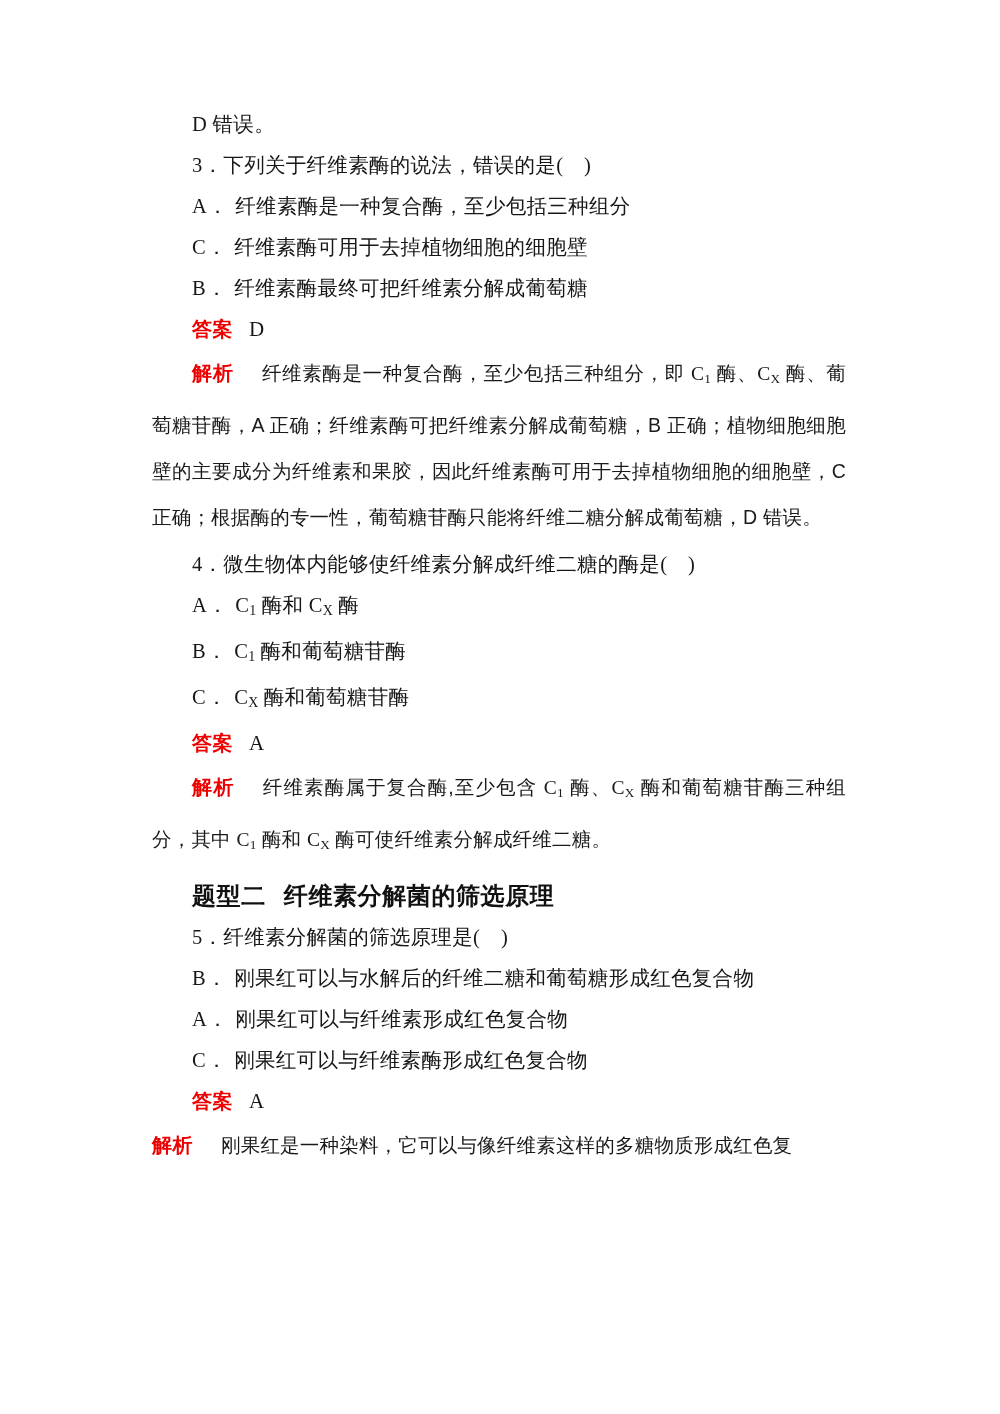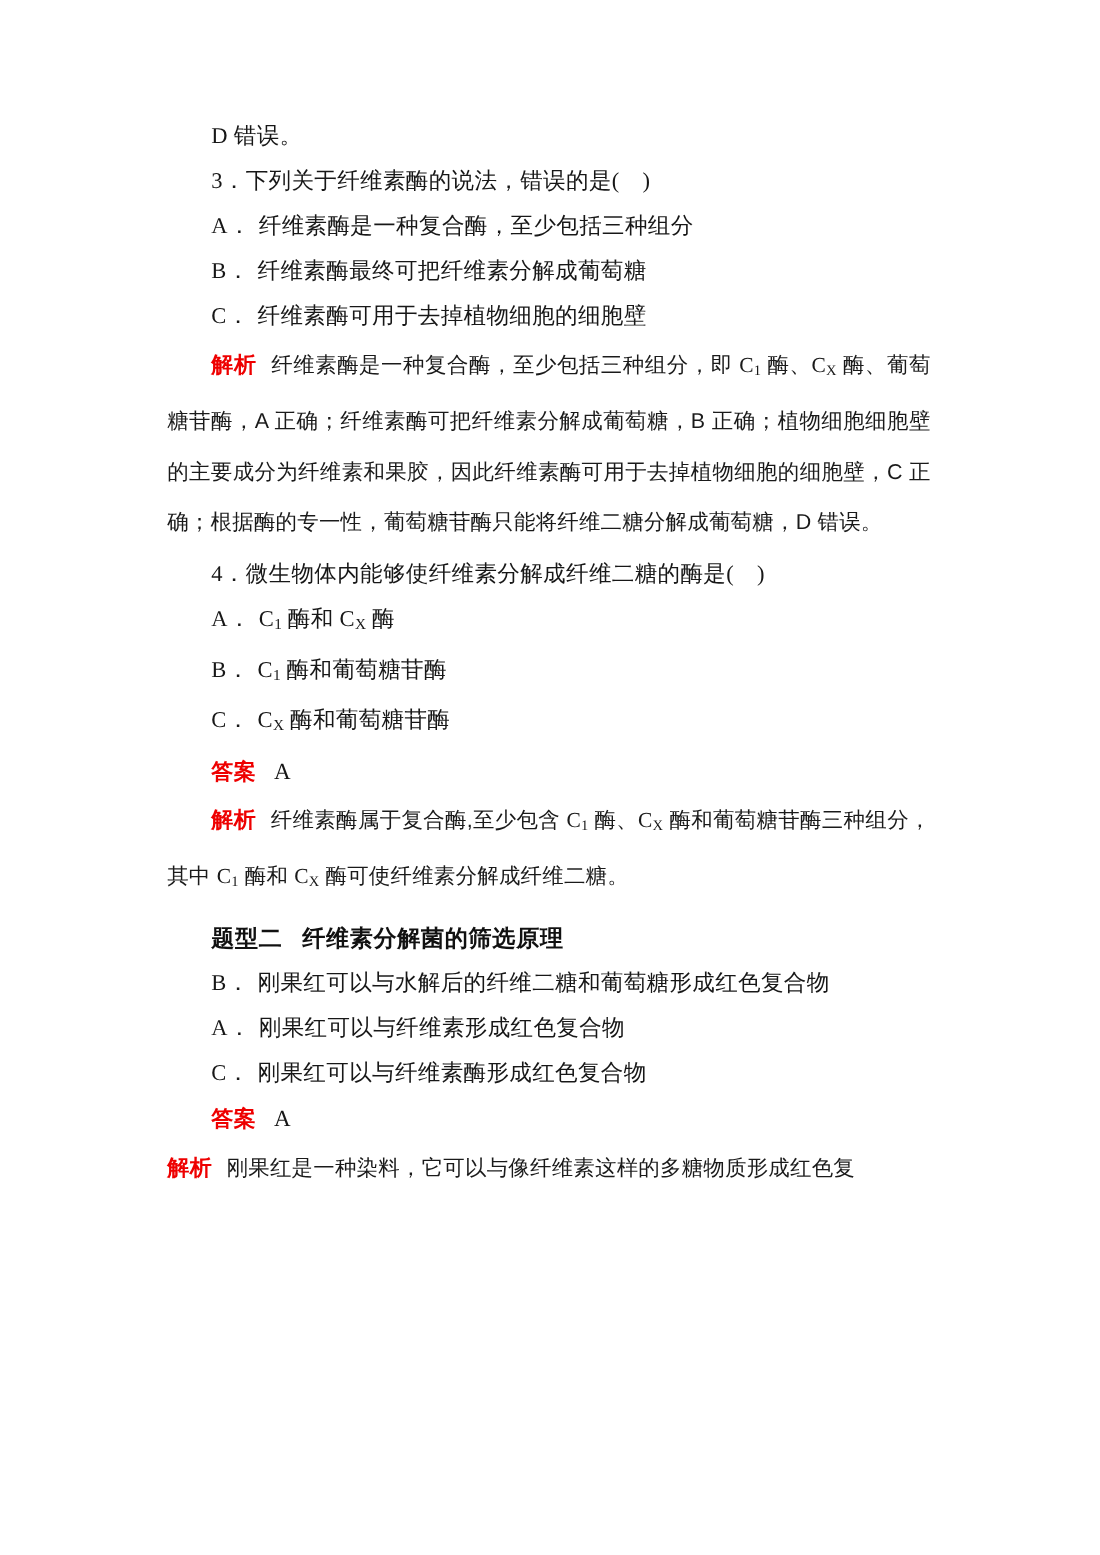--- a/index.html
+++ b/index.html
@@ -68,27 +68,27 @@
     line-height: 46px;
     color: #1a1a1a;
     margin: 0;
     text-align: justify;
     text-justify: inter-character;
     text-indent: 40px;
     letter-spacing: 0.2px;
   }
   .analysis.no-indent { text-indent: 0; }
   .analysis .body { color: #1a1a1a; }
-  .analysis .lbl-red { margin-right: 13px; }
+  .analysis .lbl-red { margin-right: 28px; }
 
   
   .section-heading {
     font-family: Liberation Serif, serif;
     font-weight: bold;
-    font-size: 21px;
+    font-size: 24px;
     line-height: 41px;
     color: #111111;
     margin: 0;
     padding-left: 40px;
     white-space: nowrap;
     letter-spacing: 0.6px;
   }
   .heading-gap { display: inline-block; width: 18px; }
 
   
@@ -109,25 +109,26 @@
 
 <div class="page">
   <div class="content">
 
     <p class="serif-line">D 错误。</p>
 
     <p class="serif-line">3．下列关于纤维素酶的说法，错误的是(　)</p>
 
     <p class="serif-line"><span class="opt-label">A．</span><span class="opt-gap"></span><span>纤维素酶是一种复合酶，至少包括三种组分</span></p>
 
+    <p class="serif-line"><span class="opt-label">C．</span><span class="opt-gap"></span><span>纤维素酶可用于去掉植物细胞的细胞壁</span></p>
+
     <p class="serif-line"><span class="opt-label">B．</span><span class="opt-gap"></span><span>纤维素酶最终可把纤维素分解成葡萄糖</span></p>
 
-    <p class="serif-line"><span class="opt-label">C．</span><span class="opt-gap"></span><span>纤维素酶可用于去掉植物细胞的细胞壁</span></p>
 
-
+    <p class="answer-line"><span class="lbl-red">答案</span><span class="ans-letter">D</span></p>
 
     <p class="analysis"><span class="lbl-red">解析</span><span class="body">纤维素酶是一种复合酶，至少包括三种组分，即 <span class="mono-var">C<sub>1</sub></span> 酶、<span class="mono-var">C<sub>X</sub></span> 酶、葡萄糖苷酶，A 正确；纤维素酶可把纤维素分解成葡萄糖，B 正确；植物细胞细胞壁的主要成分为纤维素和果胶，因此纤维素酶可用于去掉植物细胞的细胞壁，C 正确；根据酶的专一性，葡萄糖苷酶只能将纤维二糖分解成葡萄糖，D 错误。</span></p>
 
     <div class="gap-sm"></div>
 
     <p class="serif-line">4．微生物体内能够使纤维素分解成纤维二糖的酶是(　)</p>
 
     <p class="serif-line"><span class="opt-label">A．</span><span class="opt-gap"></span><span><span class="mono-var">C<sub>1</sub></span> 酶和 <span class="mono-var">C<sub>X</sub></span> 酶</span></p>
 
     <p class="serif-line"><span class="opt-label">B．</span><span class="opt-gap"></span><span><span class="mono-var">C<sub>1</sub></span> 酶和葡萄糖苷酶</span></p>
@@ -136,20 +137,21 @@
 
 
     <p class="answer-line"><span class="lbl-red">答案</span><span class="ans-letter">A</span></p>
 
     <p class="analysis"><span class="lbl-red">解析</span><span class="body">纤维素酶属于复合酶,至少包含 <span class="mono-var">C<sub>1</sub></span> 酶、<span class="mono-var">C<sub>X</sub></span> 酶和葡萄糖苷酶三种组分，其中 <span class="mono-var">C<sub>1</sub></span> 酶和 <span class="mono-var">C<sub>X</sub></span> 酶可使纤维素分解成纤维二糖。</span></p>
 
     <div class="gap-md"></div>
 
     <p class="section-heading"><span>题型二</span><span class="heading-gap"></span><span>纤维素分解菌的筛选原理</span></p>
 
+    <p class="serif-line">5．纤维素分解菌的筛选原理是(　)</p>
 
     <p class="serif-line"><span class="opt-label">B．</span><span class="opt-gap"></span><span>刚果红可以与水解后的纤维二糖和葡萄糖形成红色复合物</span></p>
 
     <p class="serif-line"><span class="opt-label">A．</span><span class="opt-gap"></span><span>刚果红可以与纤维素形成红色复合物</span></p>
 
     <p class="serif-line"><span class="opt-label">C．</span><span class="opt-gap"></span><span>刚果红可以与纤维素酶形成红色复合物</span></p>
 
 
     <p class="answer-line"><span class="lbl-red">答案</span><span class="ans-letter">A</span></p>
 

